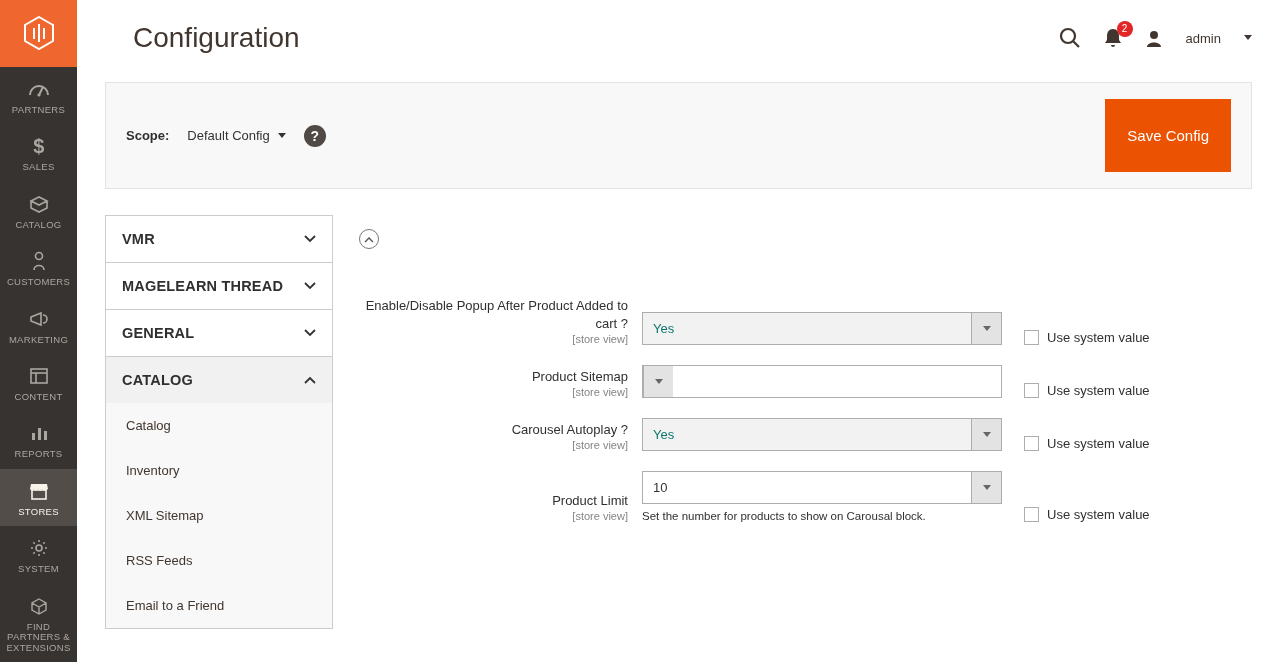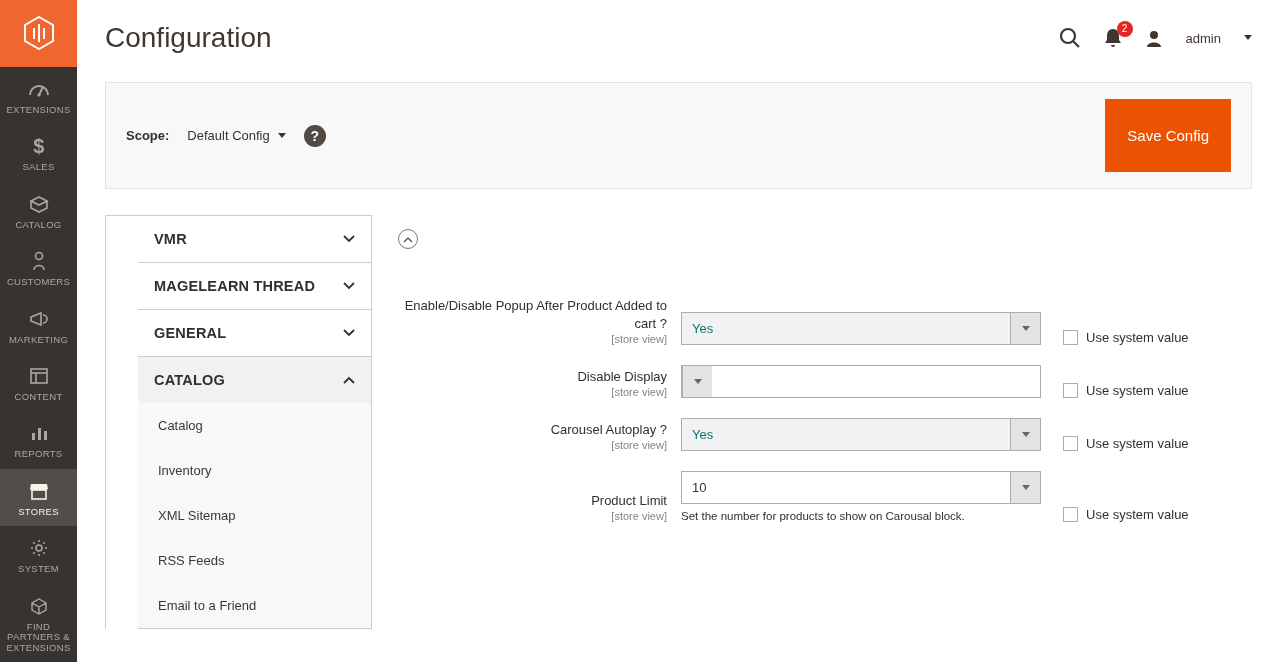--- a/index.html
+++ b/index.html
@@ -11,38 +11,38 @@
   .logo-cell { height: 68px; background: #ef672f; display: flex; align-items: center; justify-content: center; }
   .nav-item { display: flex; flex-direction: column; align-items: center; justify-content: center; padding: 11px 0 9px; cursor: pointer; color: #aaa6a0; font-size: 9.5px; text-align: center; letter-spacing: 0.3px; line-height: 1.1; }
   .nav-item .nav-icon-wrap { height: 22px; display:flex; align-items:center; justify-content:center; margin-bottom: 5px; }
   .nav-item .nav-label { }
   .nav-item.active { background: #524d49; color: #f7f3eb; }
 
   
   .main { flex: 1; padding: 0 28px 0 28px; overflow: hidden; }
 
   .header-row { display: flex; align-items: center; padding-top: 22px; margin-bottom: 28px; }
-  .page-title { font-size: 28px; font-weight: 300; color: #41362f; flex: 1; }
+  .page-title { font-size: 28px; font-weight: 300; color: #41362f; flex: 1; margin-left: 28px; }
   .header-right { display: flex; align-items: center; gap: 22px; color: #41362f; }
   .search-icon-btn { cursor: pointer; }
   .notif-wrap { position: relative; cursor: pointer; }
   .notif-badge { position: absolute; top: -6px; right: -10px; background: #e22626; color: #fff; border-radius: 9px; min-width: 16px; height: 16px; font-size: 10px; line-height: 16px; text-align: center; padding: 0 3px; }
   .user-wrap { display: flex; align-items: center; gap: 23px; cursor: pointer; font-size: 13px; }
 
   
   .scope-bar { background: #f8f8f8; border: 1px solid #e3e3e3; padding: 16px 20px; margin-bottom: 26px; display: flex; align-items: center; }
   .scope-label { font-weight: 600; margin-right: 18px; color: #303030; font-size: 13px; }
   .scope-select { display: inline-flex; align-items: center; gap: 8px; cursor: pointer; font-size: 13px; color: #333; margin-right: 18px; }
   .help-circle { width: 22px; height: 22px; border-radius: 50%; background: #514943; color: #fff; display:flex; align-items:center; justify-content:center; font-weight:700; font-size: 14px; cursor: pointer; }
   .scope-bar .spacer { flex: 1; }
   .save-btn { background: #eb5202; color: #fff; padding: 28px 22px; font-size: 15px; border: none; cursor: pointer; font-weight: 500; }
 
   
   .config-body { display: flex; gap: 0; }
-  .config-nav { width: 267px; flex-shrink: 0; border: 1px solid #ccc; border-bottom: none; padding-left: 32px; }
+  .config-nav { width: 228px; flex-shrink: 0; border: 1px solid #ccc; border-bottom: none; }
   .config-nav-group { border-bottom: 1px solid #ccc; }
   .config-nav-head { display: flex; align-items: center; padding: 15px 16px; font-size: 14.5px; font-weight: 600; letter-spacing: 0.2px; color: #303030; cursor: pointer; text-transform: uppercase; }
   .config-nav-head .spacer { flex: 1; }
   .config-nav-head.expanded { background: #f1f1f1; }
   .config-subitems { background: #f8f8f8; }
   .config-subitem { padding: 15px 20px; font-size: 13px; color: #41362f; cursor: pointer; }
 
   .config-form { flex: 1; margin-left: 26px; }
   .section-head { display: flex; align-items: center; padding: 14px 0 14px 0; border-bottom: none; cursor: pointer; }
   .section-title { font-size: 16px; font-weight: 600; color: #303030; flex: 1; letter-spacing: 0.2px; }
@@ -82,21 +82,21 @@
     </div>
 
     <div class="nav-item">
       <div class="nav-icon-wrap">
         <svg width="22" height="16" viewBox="0 0 22 16">
             <path d="M2 14 A9 9 0 0 1 20 14" stroke="#aaa6a0" stroke-width="2" fill="none"></path>
             <line x1="11" y1="14" x2="15" y2="6" stroke="#aaa6a0" stroke-width="2"></line>
             <circle cx="11" cy="14" r="1.6" fill="#aaa6a0"></circle>
           </svg>
       </div>
-      <div class="nav-label">EXTENSIONS</div>
+      <div class="nav-label">PARTNERS</div>
     </div>
 
     <div class="nav-item">
       <div class="nav-icon-wrap">
         <svg width="14" height="22" viewBox="0 0 14 22">
             <text x="7" y="18" text-anchor="middle" font-size="20" fill="#aaa6a0" font-weight="700">$</text>
           </svg>
       </div>
       <div class="nav-label">SALES</div>
     </div>
@@ -299,21 +299,21 @@
               </div>
             </div>
             <div class="field-sys-col">
               <span class="chk"></span>
               <span class="sys-label">Use system value</span>
             </div>
           </div>
 
           <div class="field-row">
             <div class="field-label-col">
-              <span class="field-label">Disable Display</span>
+              <span class="field-label">Product Sitemap</span>
               <span class="field-scope">[store view]</span>
             </div>
             <div class="field-ctrl-col">
               <div class="faux-select">
                 <span class="sel-dd">
                   <svg width="8" height="6" viewBox="0 0 8 6">
                       <path d="M0 0 L4 5 L8 0 Z" fill="#666"></path>
                     </svg>
                 </span>
               </div>

